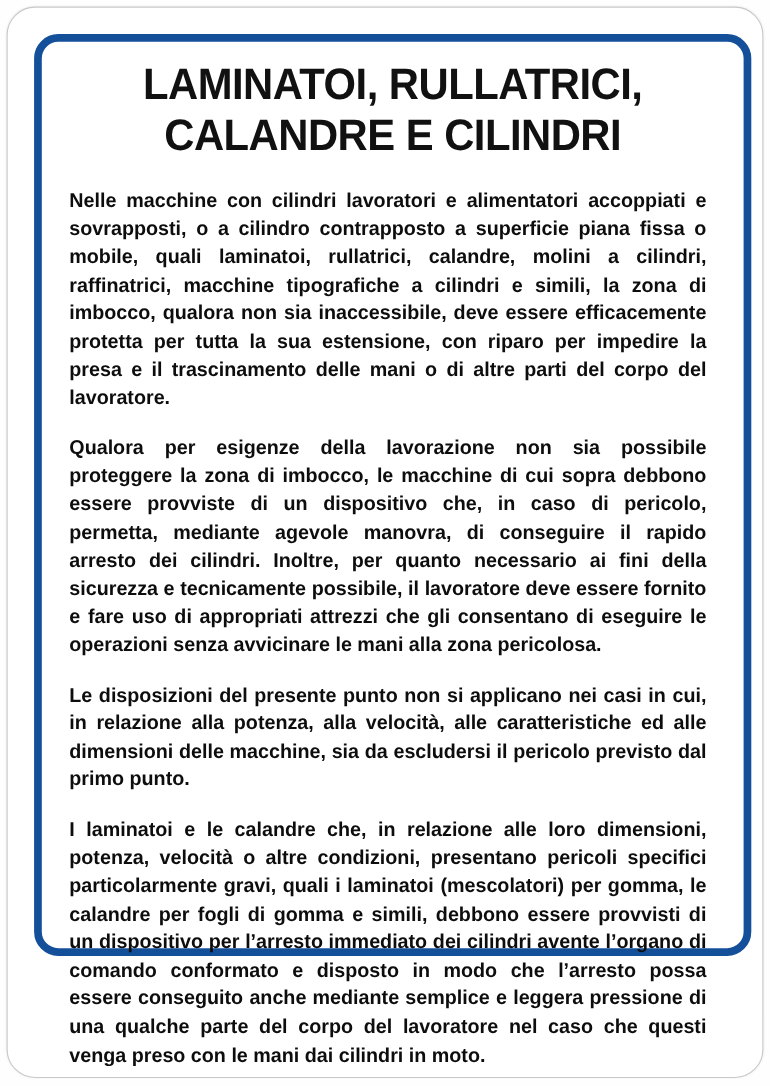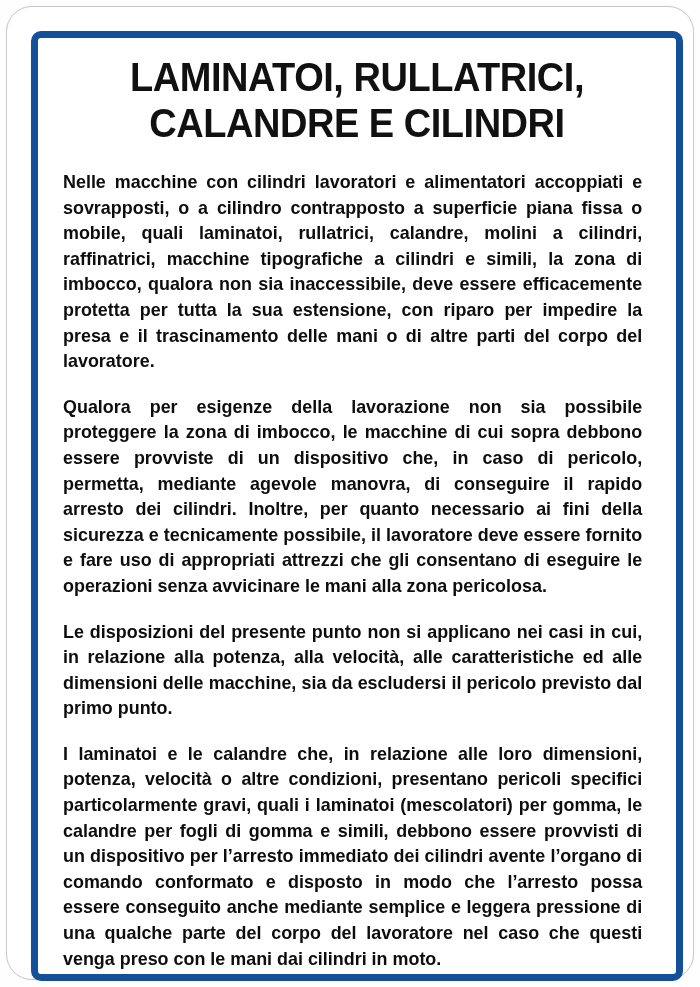--- a/index.html
+++ b/index.html
@@ -37,24 +37,24 @@
     background: #ffffff;
     box-shadow: 0 0 2px rgba(0,0,0,0.07);
   }
 
   
   .sign-frame {
     position: absolute;
     left: 24px;
     top: 24px;
     width: 652px;
-    height: 950px;
+    height: 838px;
     box-sizing: border-box;
     border: 7px solid #14509a;
-    border-radius: 10px;
+    border-radius: 22px;
     background: #ffffff;
   }
 
   .sign-inner {
     position: absolute;
     left: 0;
     top: 0;
     right: 0;
     bottom: 0;
     padding: 10px 18px 10px 18px;

